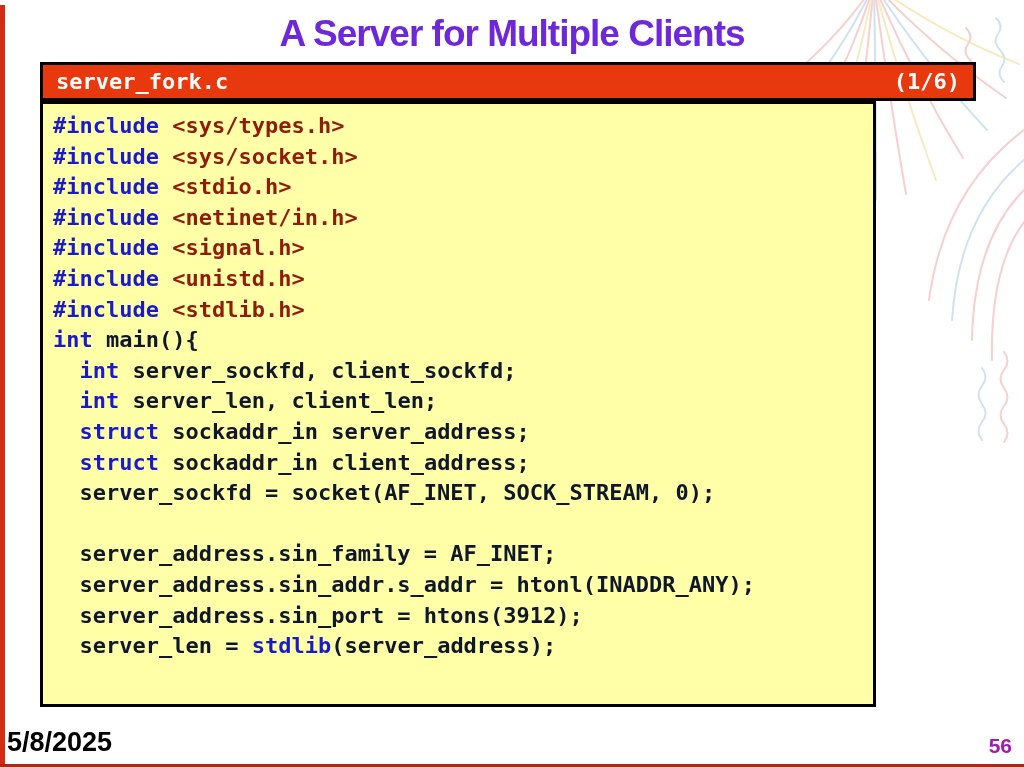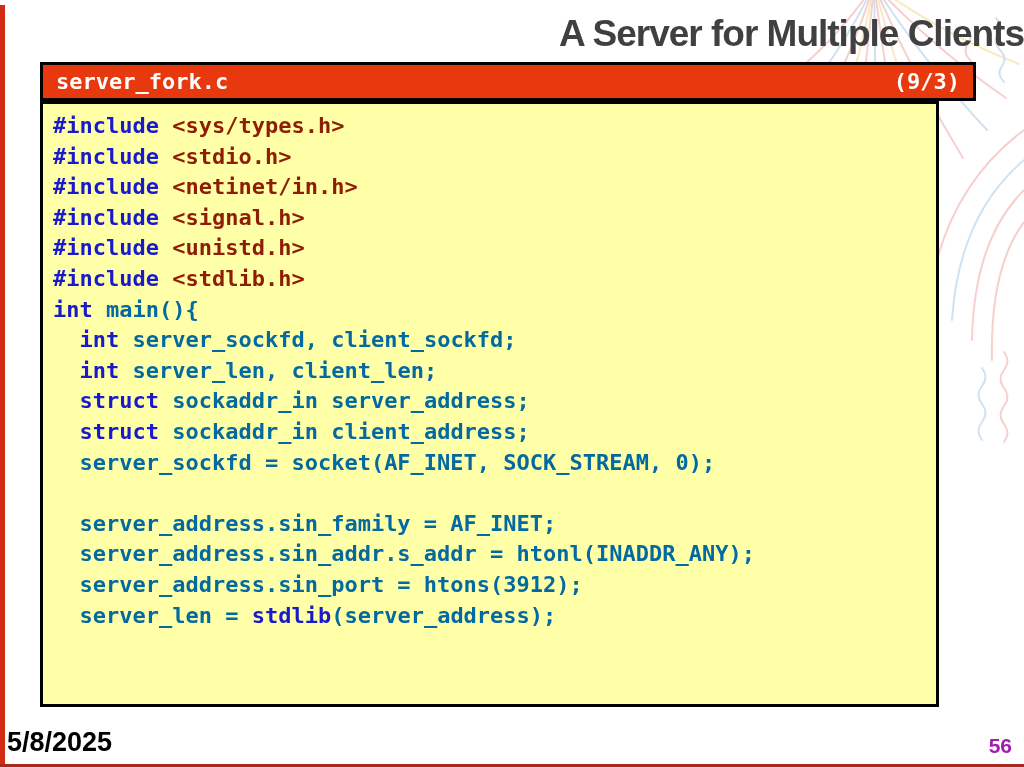--- a/index.html
+++ b/index.html
@@ -16,43 +16,43 @@
   }
   .bottom-edge {
     position:absolute; left:0; right:0; bottom:0; height:3px;
     background:#a82a1c; z-index:3;
   }
   .fireworks {
     position:absolute; top:0; right:0; z-index:1; pointer-events:none;
   }
   .slide-title {
     position:absolute; top:13px; left:0; width:1024px;
-    text-align:right;
+    text-align:center;
     font-size:37px; font-weight:bold; letter-spacing:-1px;
-    color:#404040; z-index:2;
+    color:#6d28d9; z-index:2;
   }
   .panel-header {
     position:absolute; left:40px; top:62px; width:936px; height:39px;
     background:#e8380d; border:3px solid #000;
     display:flex; justify-content:space-between; align-items:center;
     padding:12px 13px; z-index:2;
     font-family:"DejaVu Sans Mono", monospace;
     font-weight:bold; font-size:22px; color:#ffffff;
   }
   .code-box {
-    position:absolute; left:40px; top:101px; width:899px; height:606px;
+    position:absolute; left:40px; top:101px; width:836px; height:606px;
     background:#ffffa8; border:3px solid #000;
     padding:7px 10px 0 10px; z-index:2;
   }
   .code-line {
     font-family:"DejaVu Sans Mono", monospace;
     font-weight:bold; font-size:22px; line-height:30.6px;
     white-space:pre; color:#000;
   }
-  .pl { color:#0369a1; }
+  .pl { color:#0f172a; }
   .kw { color:#1a1acd; }
   .hd { color:#8f1c04; }
   .footer-date {
     position:absolute; left:7px; bottom:9px;
     font-size:27px; font-weight:bold; color:#000; z-index:2;
   }
   .footer-page {
     position:absolute; right:12px; bottom:9px;
     font-size:21px; font-weight:bold; color:#a21caf; z-index:2;
   }
@@ -88,26 +88,27 @@
   </g>
 </svg>
 
 <div class="left-edge"></div>
 <div class="bottom-edge"></div>
 
 <h1 class="slide-title">A Server for Multiple Clients</h1>
 
 <div class="panel-header">
   <span>server_fork.c</span>
-  <span>(9/3)</span>
+  <span>(1/6)</span>
 </div>
 
 <div class="code-box">
   <div>
       <div class="code-line"><span class="kw">#include</span><span class="pl"> </span><span class="hd">&lt;sys/types.h&gt;</span></div>
+      <div class="code-line"><span class="kw">#include</span><span class="pl"> </span><span class="hd">&lt;sys/socket.h&gt;</span></div>
       <div class="code-line"><span class="kw">#include</span><span class="pl"> </span><span class="hd">&lt;stdio.h&gt;</span></div>
       <div class="code-line"><span class="kw">#include</span><span class="pl"> </span><span class="hd">&lt;netinet/in.h&gt;</span></div>
       <div class="code-line"><span class="kw">#include</span><span class="pl"> </span><span class="hd">&lt;signal.h&gt;</span></div>
       <div class="code-line"><span class="kw">#include</span><span class="pl"> </span><span class="hd">&lt;unistd.h&gt;</span></div>
       <div class="code-line"><span class="kw">#include</span><span class="pl"> </span><span class="hd">&lt;stdlib.h&gt;</span></div>
       <div class="code-line"><span class="kw">int</span><span class="pl"> main(){</span></div>
       <div class="code-line"><span class="pl">  </span><span class="kw">int</span><span class="pl"> server_sockfd, client_sockfd;</span></div>
       <div class="code-line"><span class="pl">  </span><span class="kw">int</span><span class="pl"> server_len, client_len;</span></div>
       <div class="code-line"><span class="pl">  </span><span class="kw">struct</span><span class="pl"> sockaddr_in server_address;</span></div>
       <div class="code-line"><span class="pl">  </span><span class="kw">struct</span><span class="pl"> sockaddr_in client_address;</span></div>

